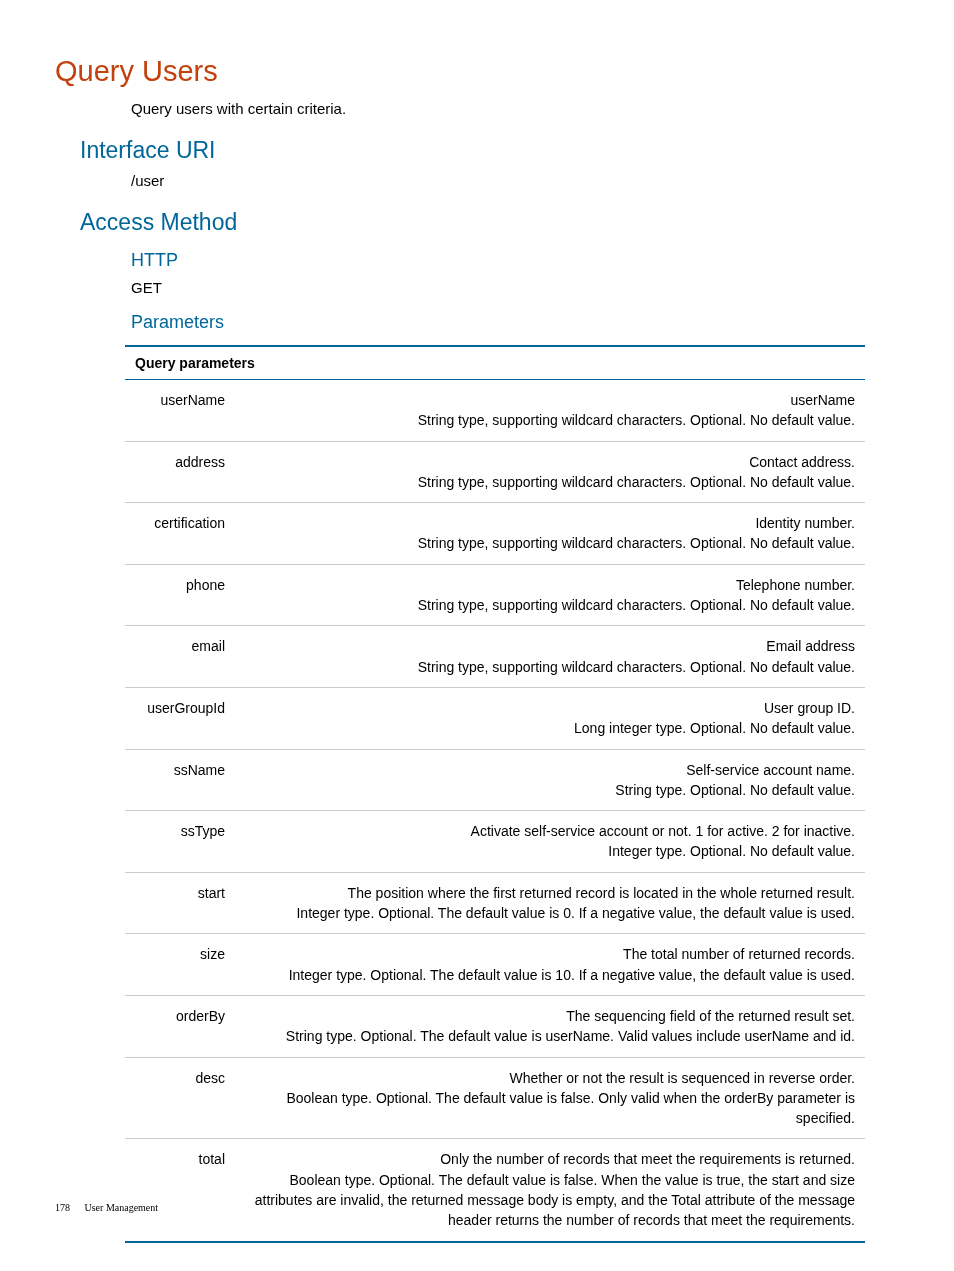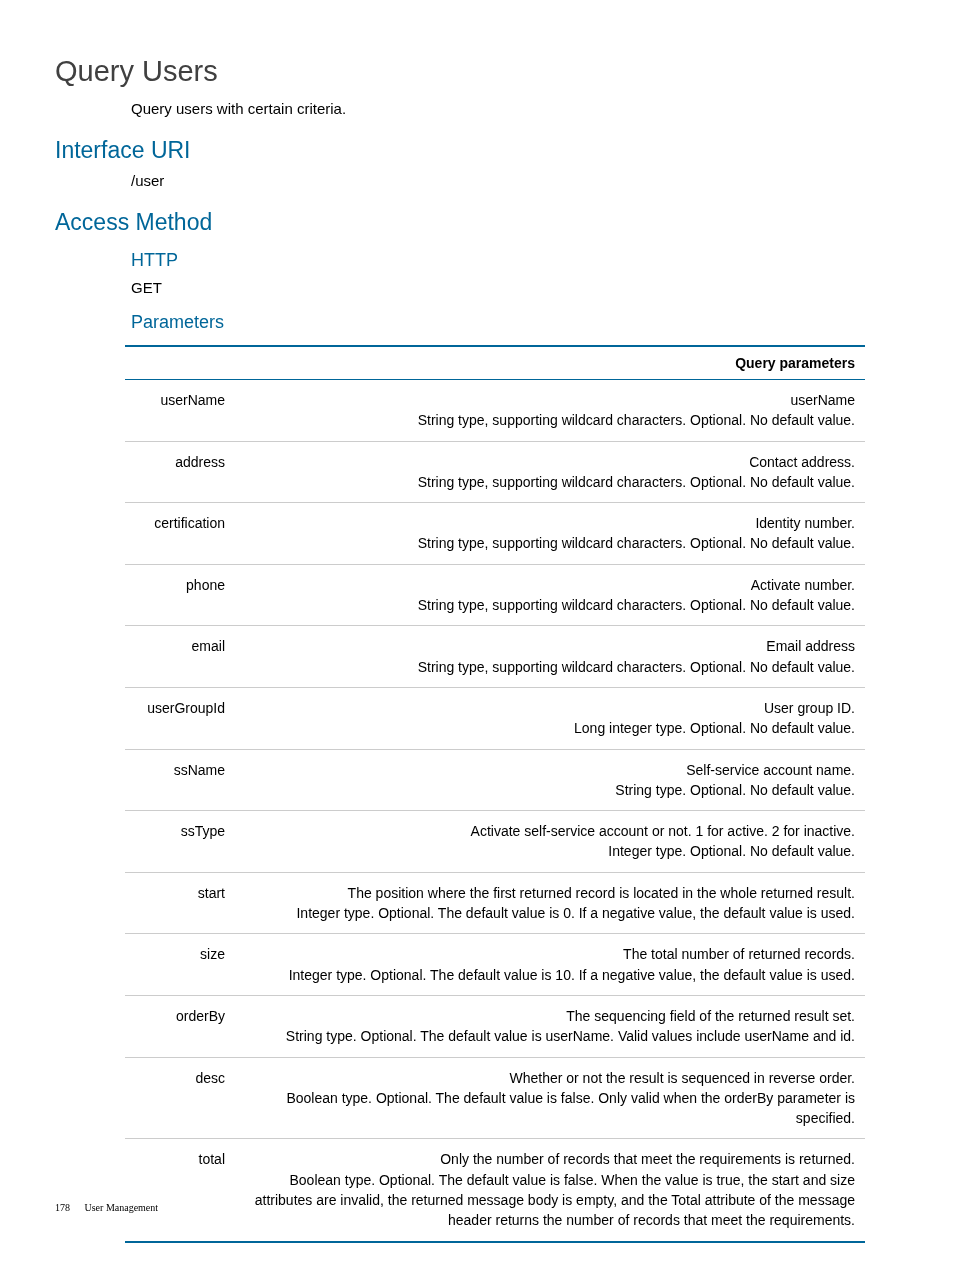--- a/index.html
+++ b/index.html
@@ -8,31 +8,32 @@
       width: 954px;
       height: 1271px;
       background: #fff;
       color: #000;
       position: relative;
       padding: 55px 90px 50px 55px;
     }
     .h1 {
       font-size: 29px;
       font-weight: 400;
-      color: #404040;
+      color: #c2410c;
       margin-bottom: 10px;
       font-family: "Century Gothic", Futura, Arial, sans-serif;
     }
     .h2 {
       font-size: 23px;
       font-weight: 400;
       color: #006699;
       margin-top: 18px;
       margin-bottom: 6px;
       font-family: "Century Gothic", Futura, Arial, sans-serif;
+      margin-left: 25px;
     }
     .h3 {
       font-size: 18px;
       font-weight: 400;
       color: #006699;
       margin-top: 14px;
       margin-bottom: 6px;
       font-family: "Century Gothic", Futura, Arial, sans-serif;
     }
     .indent { margin-left: 76px; }
@@ -44,21 +45,21 @@
       line-height: 1.4;
     }
     table {
       border-collapse: collapse;
       width: 740px;
       margin-left: 70px;
       margin-top: 12px;
       font-family: "Century Gothic", Futura, Arial, sans-serif;
     }
     table th {
-      text-align: right;
+      text-align: left;
       font-weight: 700;
       font-size: 14px;
       padding: 8px 10px;
       border-top: 2px solid #006699;
       border-bottom: 1px solid #006699;
     }
     table td {
       font-size: 14px;
       padding: 10px 10px;
       border-bottom: 1px solid #ccc;
@@ -119,21 +120,21 @@
       <tr>
         <td class="col1">certification</td>
         <td>
           <span class="desc-line1">Identity number.</span>
           <span class="desc-line2">String type, supporting wildcard characters. Optional. No default value.</span>
         </td>
       </tr>
       <tr>
         <td class="col1">phone</td>
         <td>
-          <span class="desc-line1">Activate number.</span>
+          <span class="desc-line1">Telephone number.</span>
           <span class="desc-line2">String type, supporting wildcard characters. Optional. No default value.</span>
         </td>
       </tr>
       <tr>
         <td class="col1">email</td>
         <td>
           <span class="desc-line1">Email address</span>
           <span class="desc-line2">String type, supporting wildcard characters. Optional. No default value.</span>
         </td>
       </tr>

